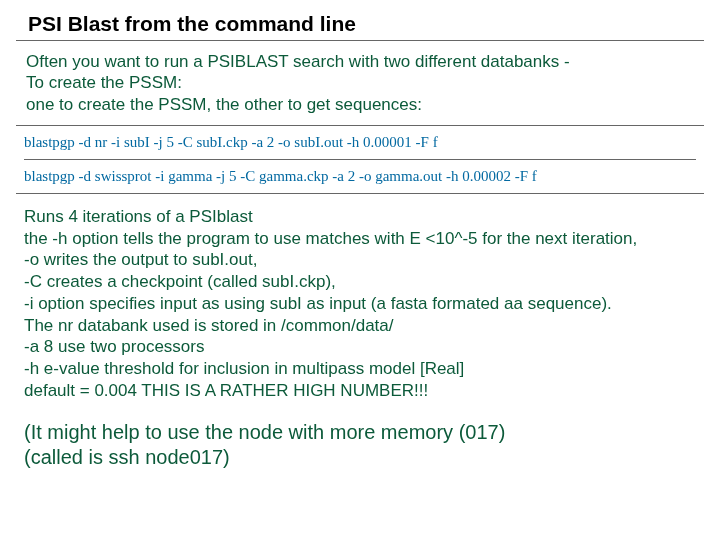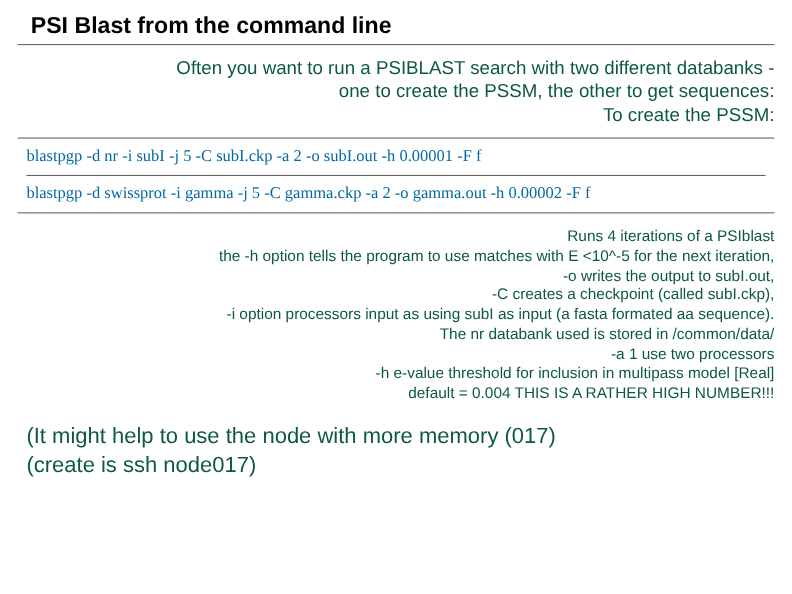--- a/index.html
+++ b/index.html
@@ -26,42 +26,40 @@
   .hr {
     border: 0;
     border-top: 1px solid #666;
     margin: 2px 0 10px 0;
   }
   .intro {
     font-size: 17px;
     line-height: 1.25;
     padding-left: 10px;
     margin-bottom: 10px;
-    text-align: right;
   }
   .cmd-block {
     font-family: "Times New Roman", Times, serif;
     color: #0369a1;
     font-size: 15px;
     border-top: 1px solid #666;
     border-bottom: 1px solid #666;
     padding: 8px 8px;
     margin: 0 0 0 0;
   }
   .cmd-sep {
     border: 0;
     border-top: 1px solid #666;
     margin: 8px 0;
   }
   .explain {
-    font-size: 14px;
+    font-size: 17px;
     line-height: 1.28;
     padding-left: 8px;
     margin-top: 12px;
-    text-align: right;
   }
   sup {
     font-size: 0.7em;
     vertical-align: super;
     line-height: 0;
   }
   .note {
     font-size: 20px;
     line-height: 1.28;
     padding-left: 8px;
@@ -70,39 +68,39 @@
 </style>
 </head>
 <body>
 
 <div class="slide">
   <div class="title">PSI Blast from the command line</div>
   <hr class="hr">
 
   <div class="intro">
     <div>Often you want to run a PSIBLAST search with two different databanks -</div>
+    <div>To create the PSSM:</div>
     <div>one to create the PSSM, the other to get sequences:</div>
-    <div>To create the PSSM:</div>
   </div>
 
   <div class="cmd-block">
     <div>blastpgp -d nr -i subI -j 5 -C subI.ckp -a 2 -o subI.out -h 0.00001 -F f</div>
     <hr class="cmd-sep">
     <div>blastpgp -d swissprot -i gamma -j 5 -C gamma.ckp -a 2 -o gamma.out -h 0.00002 -F f</div>
   </div>
 
   <div class="explain">
     <div> Runs 4 iterations of a PSIblast</div>
     <div>the -h option tells the program to use matches with E &lt;10^-5 for the next iteration,</div>
     <div>-o writes the output to subI.out,</div>
     <div>-C creates a checkpoint (called subI.ckp),</div>
-    <div>-i option processors input as using subI as input (a fasta formated aa sequence).</div>
+    <div>-i option specifies input as using subI as input (a fasta formated aa sequence).</div>
     <div>The nr databank used is stored in /common/data/</div>
-    <div>-a 1 use two processors</div>
+    <div>-a 8 use two processors</div>
     <div>-h  e-value threshold for inclusion in multipass model [Real]</div>
     <div>    default = 0.004  THIS IS A RATHER HIGH NUMBER!!!</div>
   </div>
 
   <div class="note">
     <div>(It might help to use the node with more memory (017)</div>
-    <div>(create is ssh node017)</div>
+    <div>(called is ssh node017)</div>
   </div>
 </div>
 
 </body></html>

